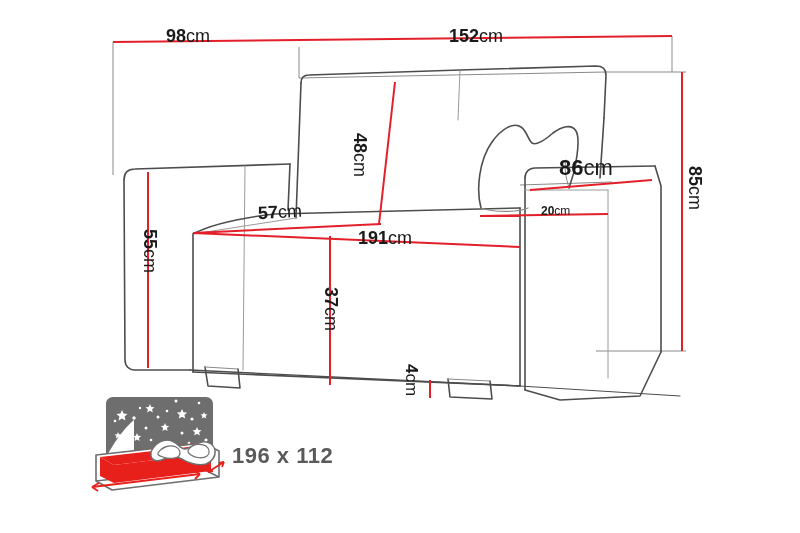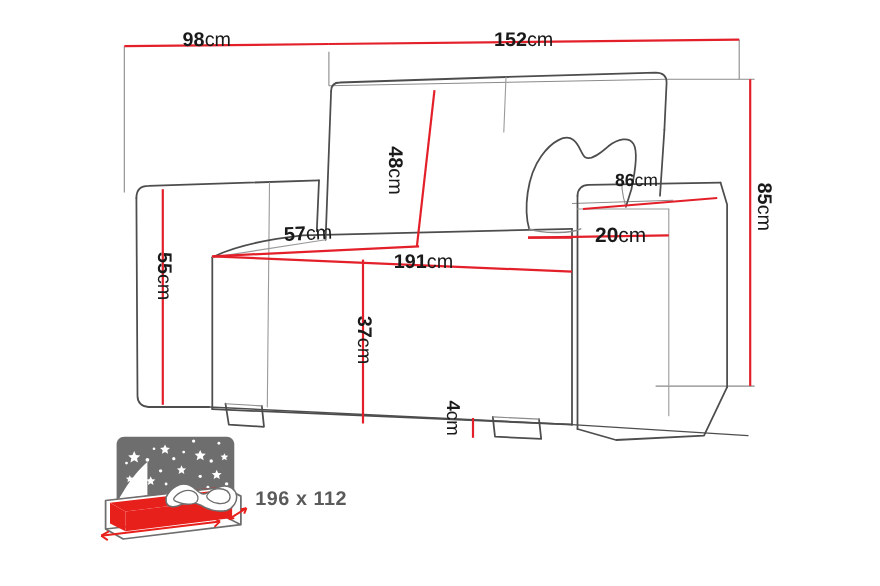--- a/index.html
+++ b/index.html
@@ -220,23 +220,23 @@
   </div>
 
   <div class="dimlabel vert" style="left:340px;top:287px;font-size:18px;transform:rotate(90deg);">
     <span class="num">37</span><span class="unit">cm</span>
   </div>
 
   <div class="dimlabel vert" style="left:420px;top:364px;font-size:17px;transform:rotate(90deg);">
     <span class="num">4</span><span class="unit">cm</span>
   </div>
 
-  <div class="dimlabel" style="left:559px;top:157px;font-size:16px;">
+  <div class="dimlabel" style="left:559px;top:157px;font-size:22px;">
     <span class="num">86</span><span class="unit">cm</span>
   </div>
 
-  <div class="dimlabel" style="left:541px;top:205px;font-size:19px;">
+  <div class="dimlabel" style="left:541px;top:205px;font-size:12px;">
     <span class="num">20</span><span class="unit">cm</span>
   </div>
 
-  <div id="bedsize" style="left:232px;top:443px;font-size:18px;text-align:right;">196 x 112</div>
+  <div id="bedsize" style="left:232px;top:443px;font-size:22px;text-align:right;">196 x 112</div>
 
 </div>
 
 </body></html>

